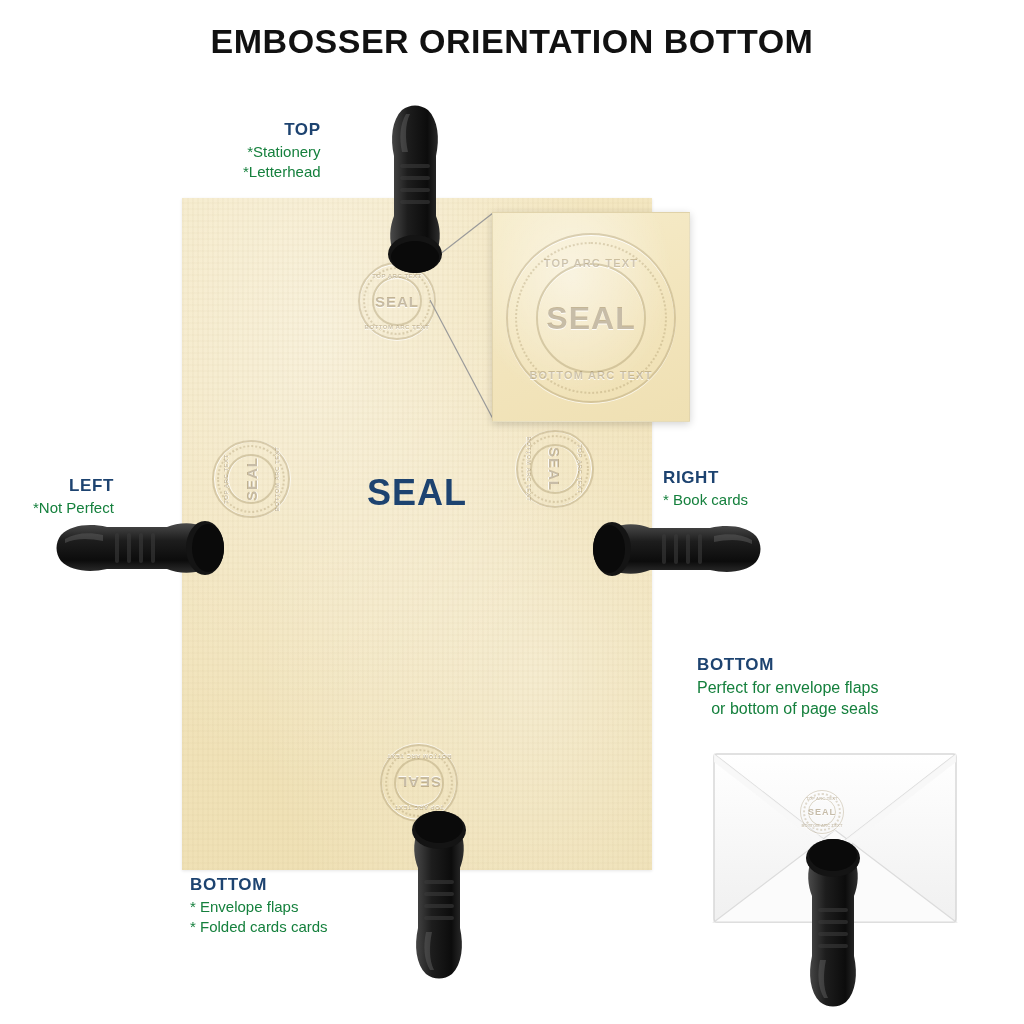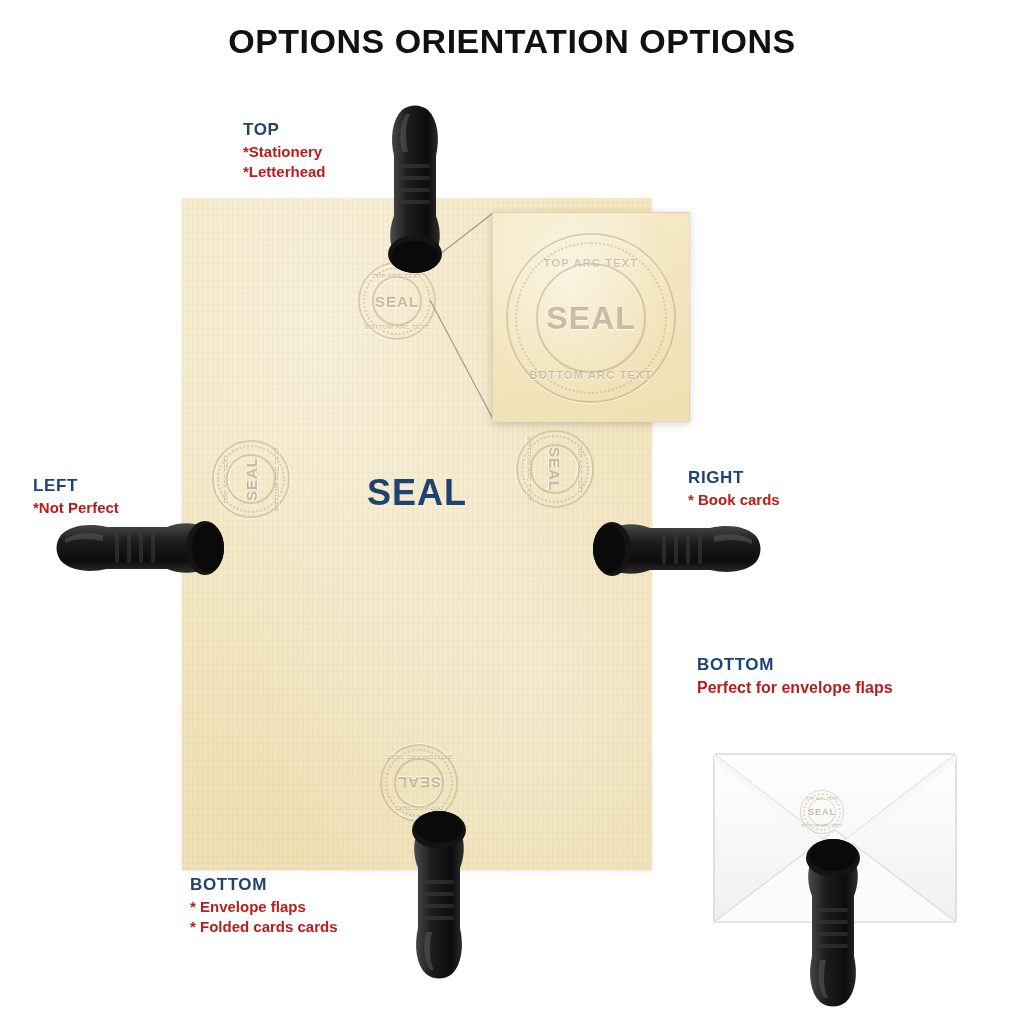--- a/index.html
+++ b/index.html
@@ -179,46 +179,46 @@
   
   .callout { position: absolute; }
   .callout .co-title {
     color: #1d4370;
     font-weight: bold;
     font-size: 17px;
     letter-spacing: 0.6px;
     margin-bottom: 2px;
   }
   .callout .co-line {
-    color: #b91c1c;
-    font-weight: bold;
+    color: #15803d;
+    font-weight: normal;
     font-size: 15px;
     line-height: 1.34;
   }
 
-  .co-top    { left: 243px; top: 120px; }
-  .co-left   { left:  33px; top: 476px; text-align: left; }
-  .co-right  { left: 663px; top: 468px; margin-left: 25px; }
+  .co-top    { left: 243px; top: 120px; text-align: right; }
+  .co-left   { left:  33px; top: 476px; text-align: right; }
+  .co-right  { left: 663px; top: 468px; }
   .co-bottom { left: 190px; top: 875px; }
   .co-env    { left: 697px; top: 655px; }
   .co-env .co-line { font-size: 16px; text-align: right; }
 
   
   .envelope {
     position: absolute;
     left: 712px;
     top: 752px;
     width: 246px;
     height: 172px;
   }
 </style>
 </head>
 <body>
 
-<div class="title">OPTIONS ORIENTATION OPTIONS</div>
+<div class="title">EMBOSSER ORIENTATION BOTTOM</div>
 
 <div class="paper"></div>
 
 <div class="seal s-small seal-top">
   <div class="ring-outer"></div>
   <div class="ring-dots"></div>
   <div class="ring-inner"></div>
   <div class="arc-top">TOP ARC TEXT</div>
   <div class="seal-word">SEAL</div>
   <div class="arc-bottom">BOTTOM ARC TEXT</div>
@@ -418,13 +418,14 @@
 
 <div class="callout co-bottom">
   <div class="co-title">BOTTOM</div>
   <div class="co-line">* Envelope flaps</div>
   <div class="co-line">* Folded cards cards</div>
 </div>
 
 <div class="callout co-env">
   <div class="co-title">BOTTOM</div>
   <div class="co-line">Perfect for envelope flaps</div>
+  <div class="co-line">or bottom of page seals</div>
 </div>
 
 </body></html>

